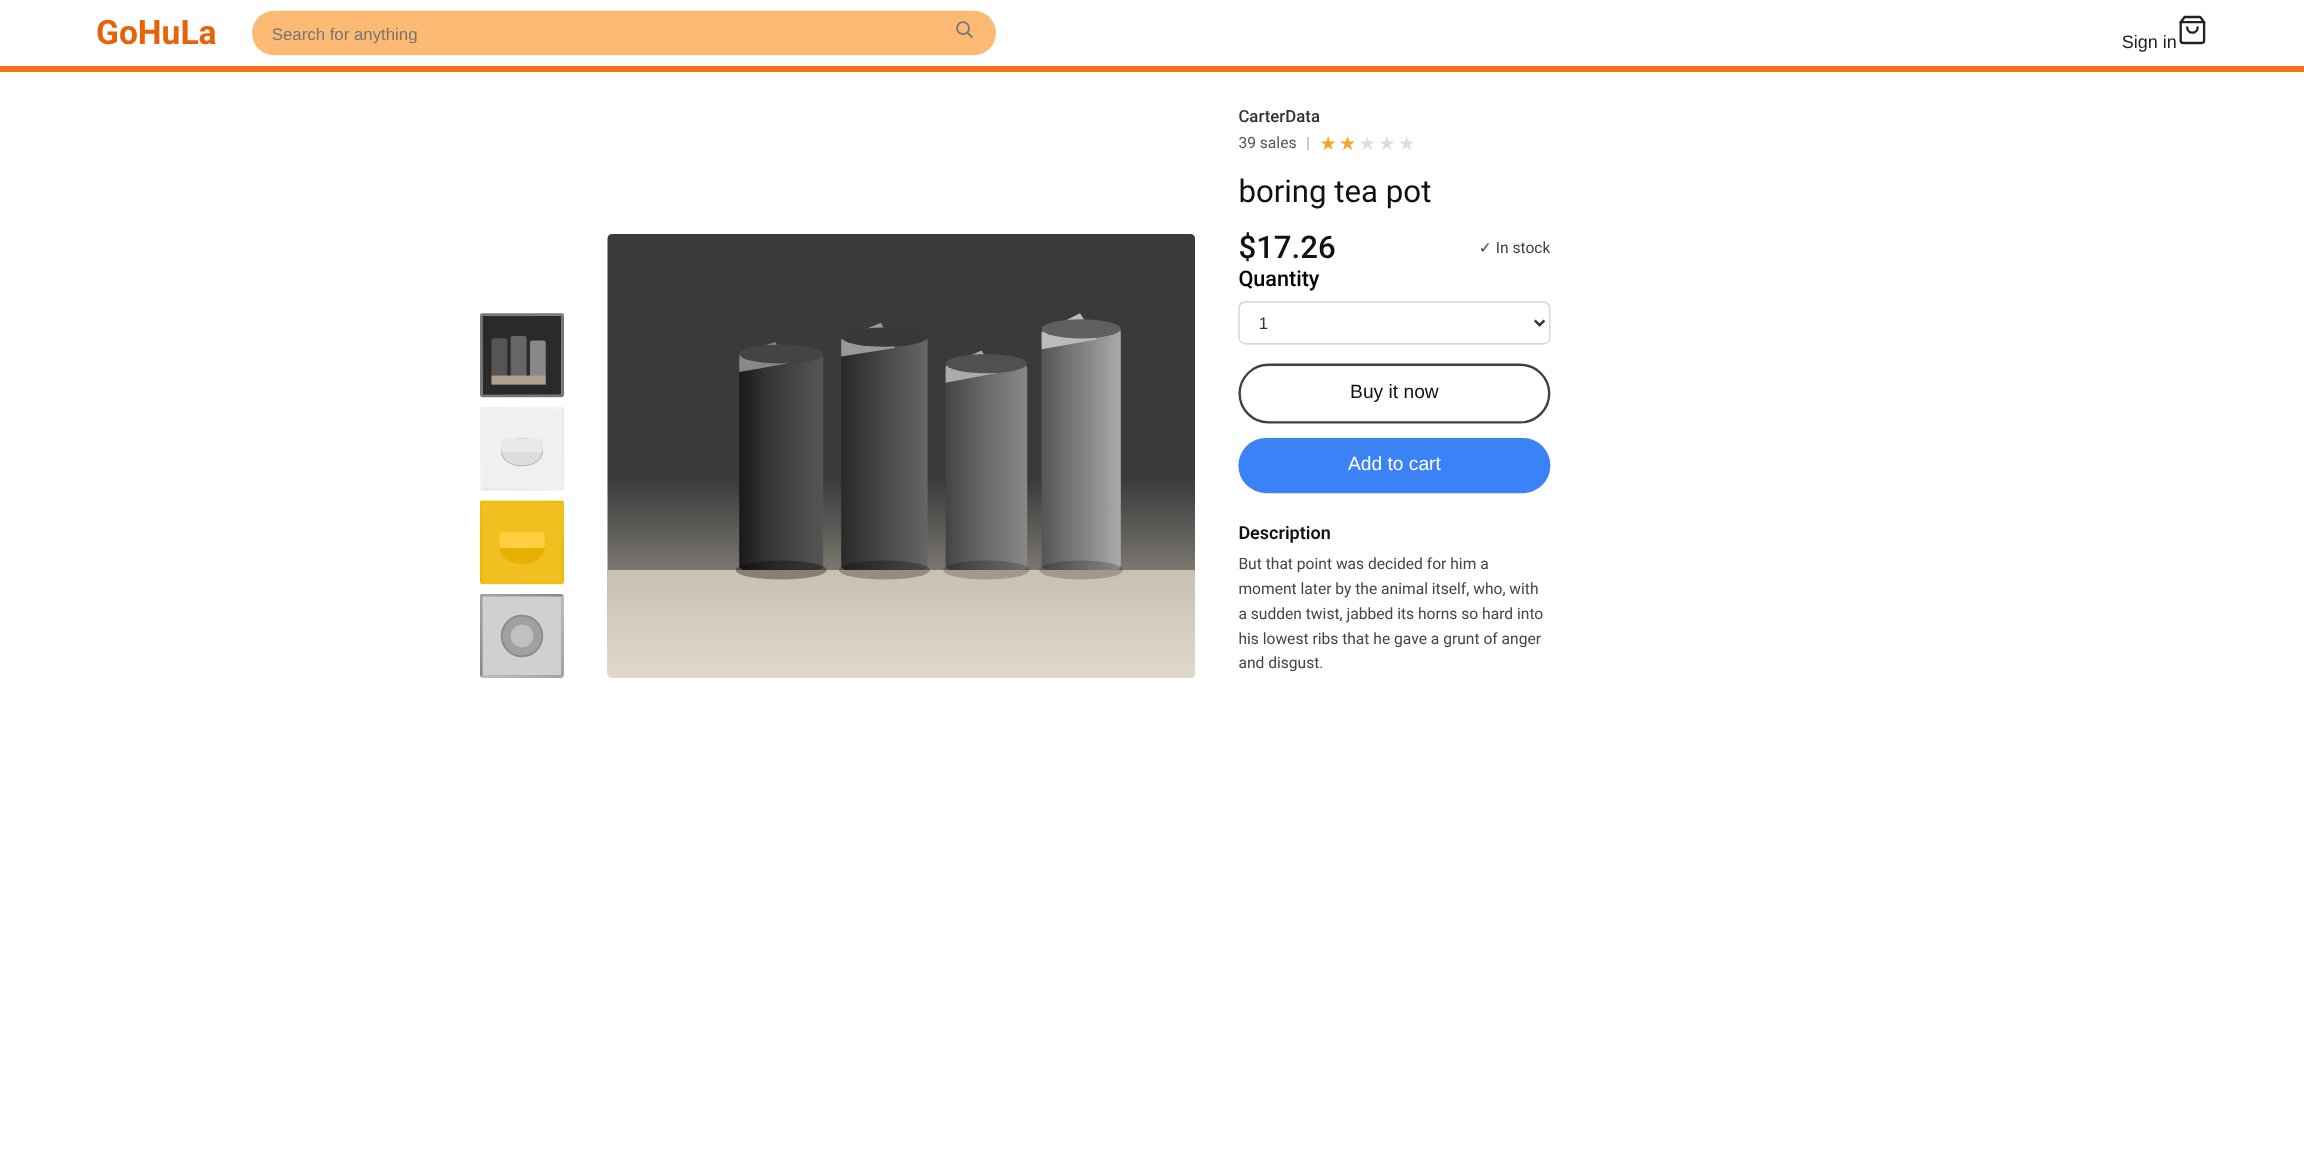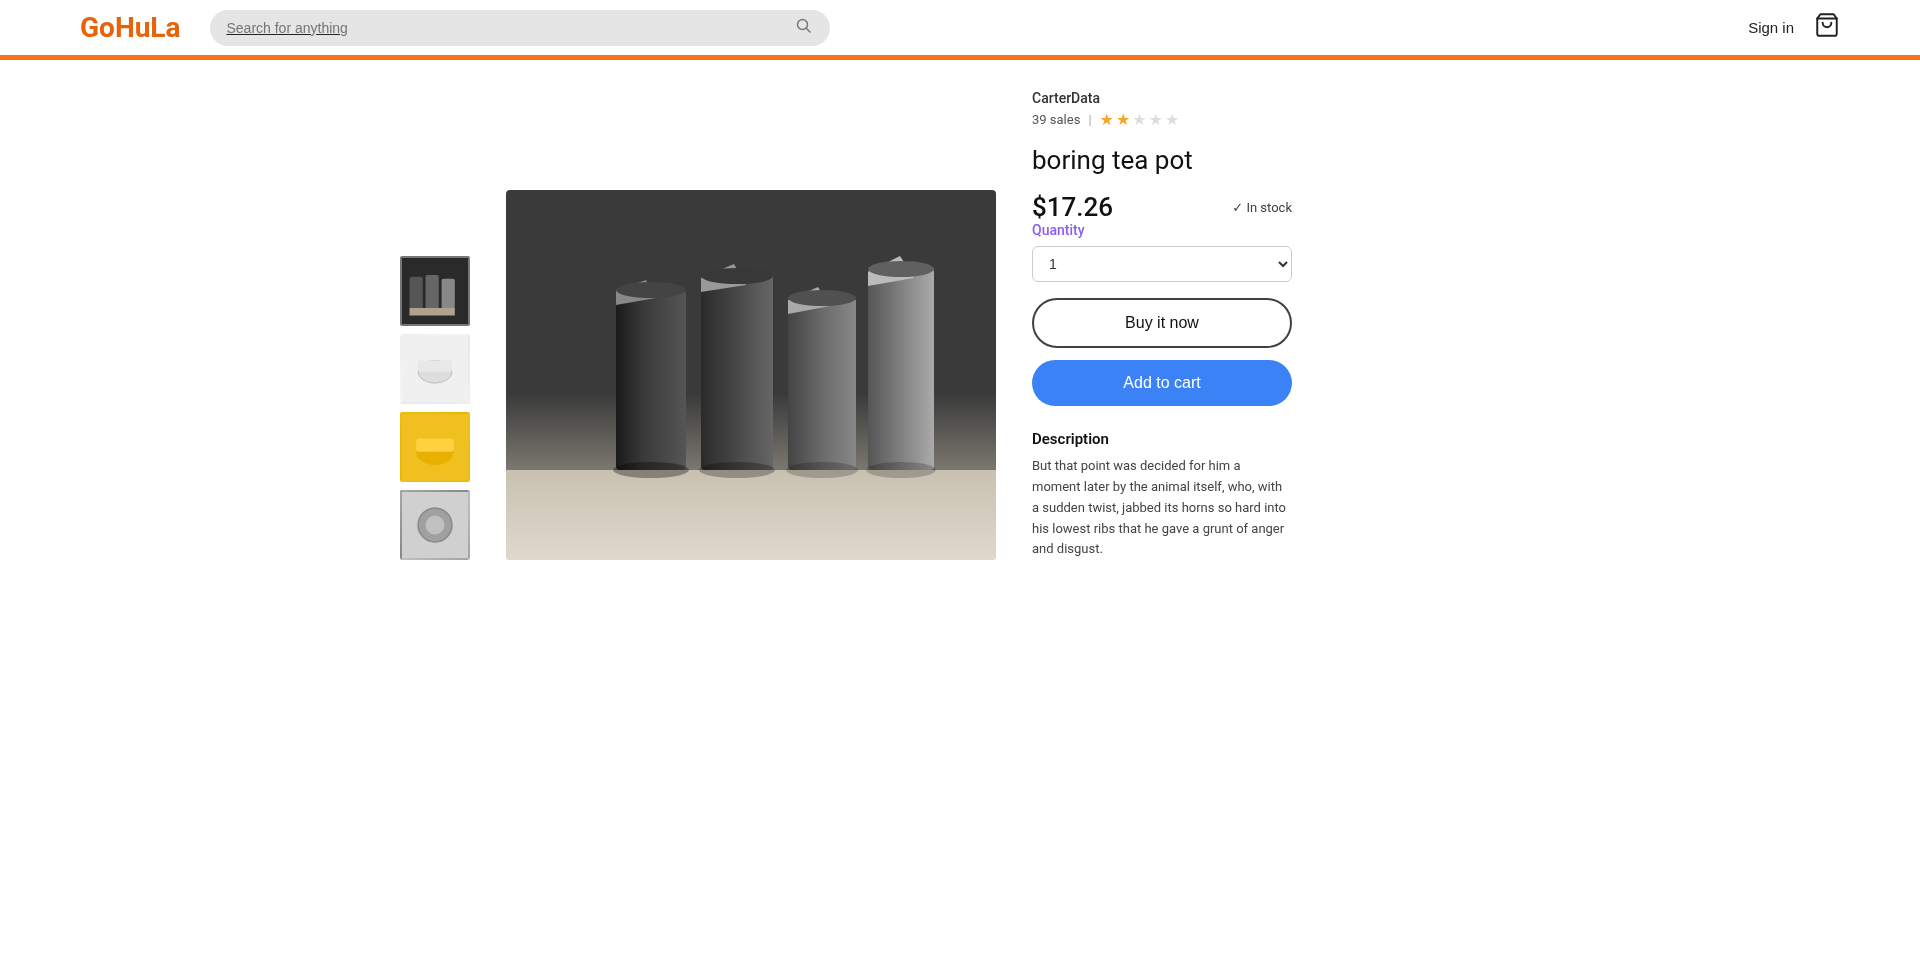--- a/index.html
+++ b/index.html
@@ -18,47 +18,45 @@
       font-size: 28px;
       font-weight: 700;
       color: #e8620a;
       text-decoration: none;
       margin-right: 10px;
       white-space: nowrap;
     }
     .search-bar {
       display: flex;
       align-items: center;
-      background: #e5e5e5;
+      background: #fdba74;
       border-radius: 24px;
       padding: 8px 16px;
       flex: 1;
       max-width: 620px;
-      text-decoration: underline;
     }
     .search-bar input {
       border: none;
       background: transparent;
       outline: none;
       font-size: 14px;
       flex: 1;
       color: #555;
     }
     .search-icon-btn {
       background: none;
       border: none;
       cursor: pointer;
       color: #777;
       font-size: 16px;
       padding: 0 2px;
     }
     .header-right {
       display: flex;
-      align-items: center;
-      gap: 20px;
+      align-items: flex-end;
       margin-left: auto;
     }
     .sign-in-btn {
       background: none;
       border: none;
       cursor: pointer;
       font-size: 15px;
       color: #222;
     }
     .cart-icon {
@@ -187,22 +185,22 @@
     .price {
       font-size: 26px;
       font-weight: 500;
       color: #111;
     }
     .in-stock {
       font-size: 13px;
       color: #404040;
     }
     .quantity-label {
-      font-size: 14px;
-      color: #8b5cf6;
+      font-size: 18px;
+      color: #000000;
       margin-bottom: 8px;
       font-weight: 500;
     }
     .quantity-select {
       width: 100%;
       padding: 8px 12px;
       border: 1px solid #ccc;
       border-radius: 6px;
       font-size: 14px;
       color: #333;

